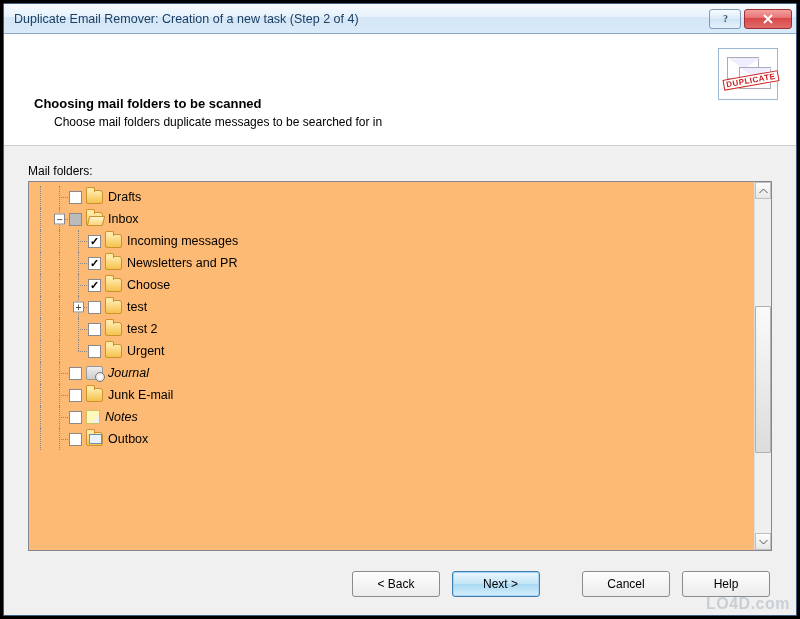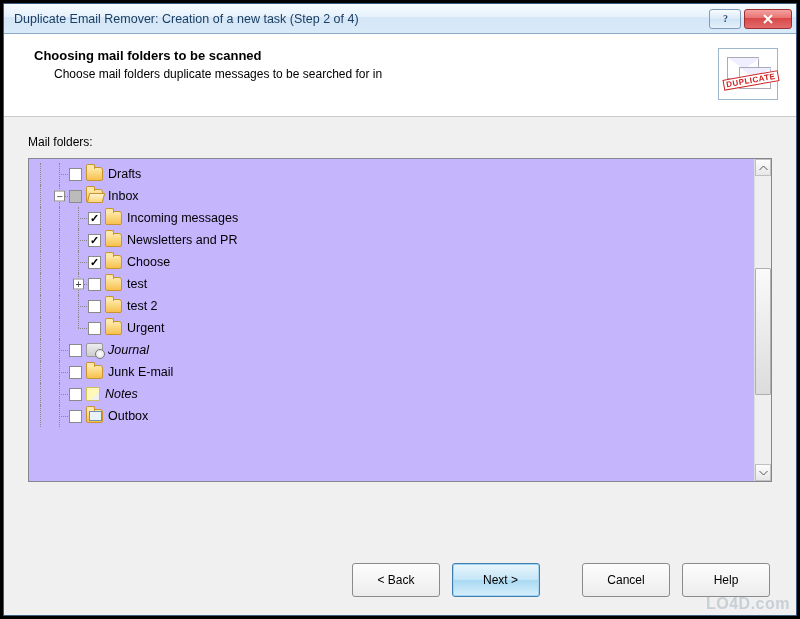--- a/index.html
+++ b/index.html
@@ -47,21 +47,21 @@
   }
   .titlebar-btn svg { display:block; }
 
   .header-pane {
     background:#fff;
     border-bottom:1px solid #ccc;
     padding: 14px 18px 16px 30px;
     display:flex;
   }
   .header-text { flex:1; }
-  .header-title { font-weight:bold; font-size:13px; margin-bottom:4px; }
+  .header-title { font-weight:bold; font-size:13px; margin-bottom:4px;margin-top:48px; }
   .header-sub { font-size:12px; padding-left:20px; }
   .header-icon {
     width:60px;height:52px;
     border:1px solid #9db7d0;
     background:#fff;
     position:relative;
     margin-left:12px;
   }
   .env { position:absolute; border:1px solid #aab; background:#fff; }
   .env.e1 { width:32px;height:22px; left:8px; top:8px; }
@@ -72,25 +72,25 @@
   }
   .stamp {
     position:absolute; left:4px; top:26px;
     font-size:8px; color:#c22; font-weight:bold;
     border:1px solid #c22; padding:0 2px;
     transform:rotate(-10deg); background:#fff;
     letter-spacing:0.5px;
   }
 
   .body-area { padding: 18px 24px 0 24px; }
-  .label-row { margin-bottom:9px; font-size:12px; }
+  .label-row { margin-bottom:3px; font-size:12px; }
   .tree-box {
     border:1px solid #828790;
-    background:#c4b5fd;
-    height: 324px;
+    background:#fdba74;
+    height: 370px;
     display:flex;
     overflow:hidden;
     justify-content:center;
   }
   .tree-content {
     flex:1;
     padding:4px 0 4px 2px;
     font-size:12.5px;
     overflow:hidden;
     position:relative;
@@ -232,21 +232,21 @@
   .button-row {
     position:absolute;
     bottom:18px; left:0; right:0;
     display:flex;
     justify-content:flex-end;
     gap:12px;
     padding-right:26px;
   }
   .btn-gap { width:18px; }
   .btn {
-    min-width:88px; height:34px;
+    min-width:88px; height:26px;
     padding:0 14px;
     background:linear-gradient(#fdfdfd,#ececec);
     border:1px solid #8b8b8b;
     border-radius:3px;
     font-size:12px;
     cursor:default;
     display:flex;align-items:center;justify-content:center;
   }
   .btn.default {
     border:1px solid #3c7fb1;

